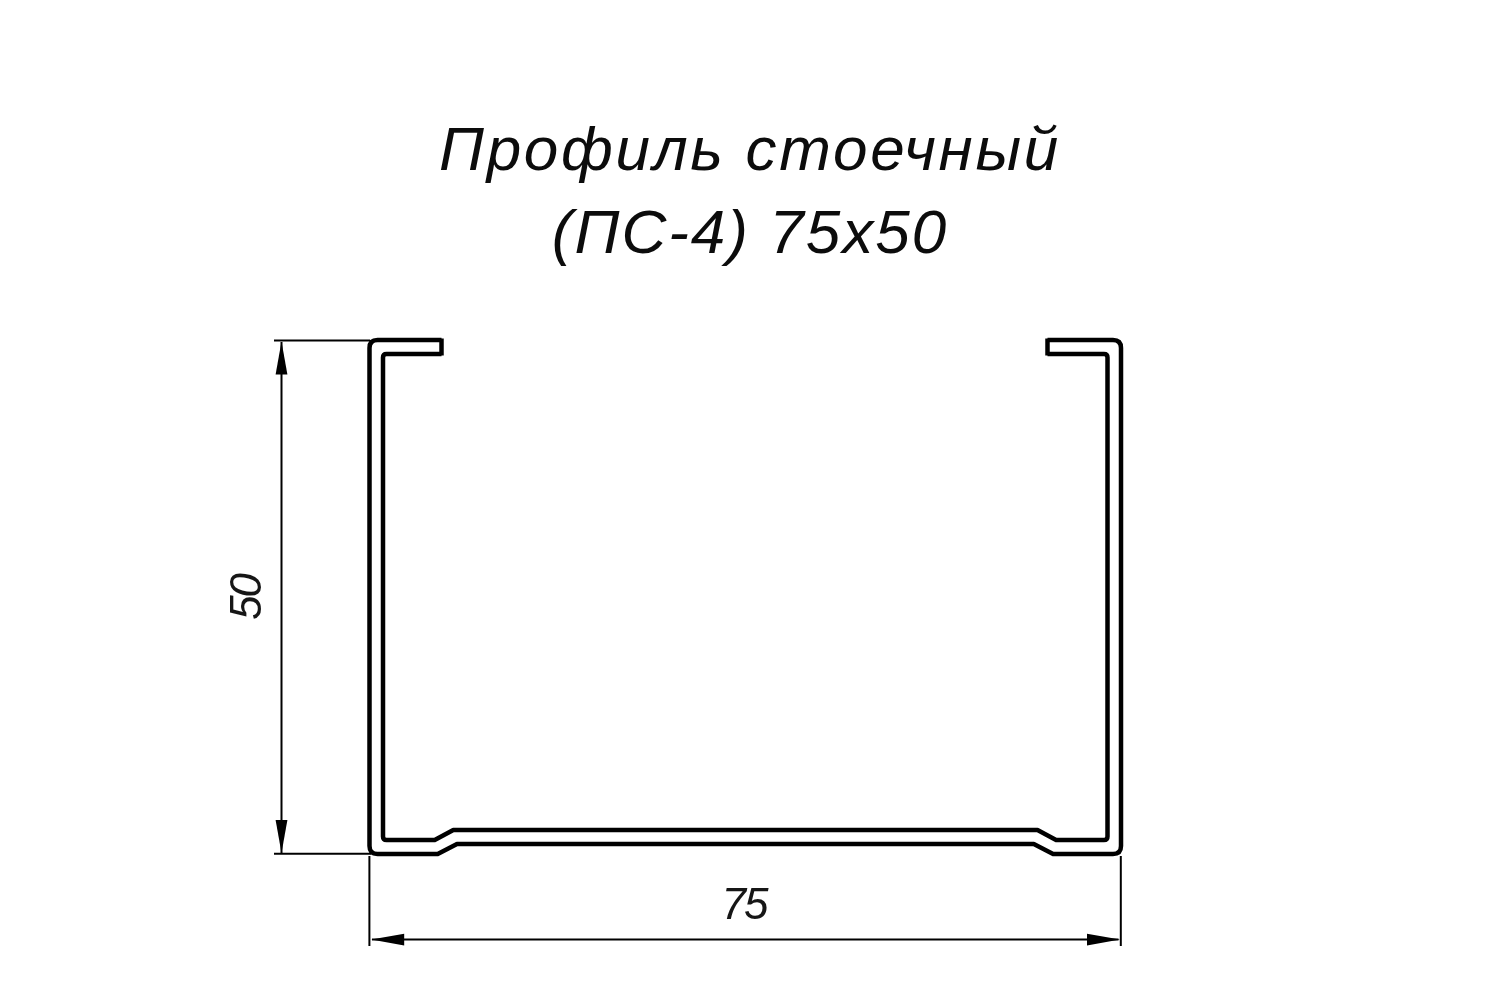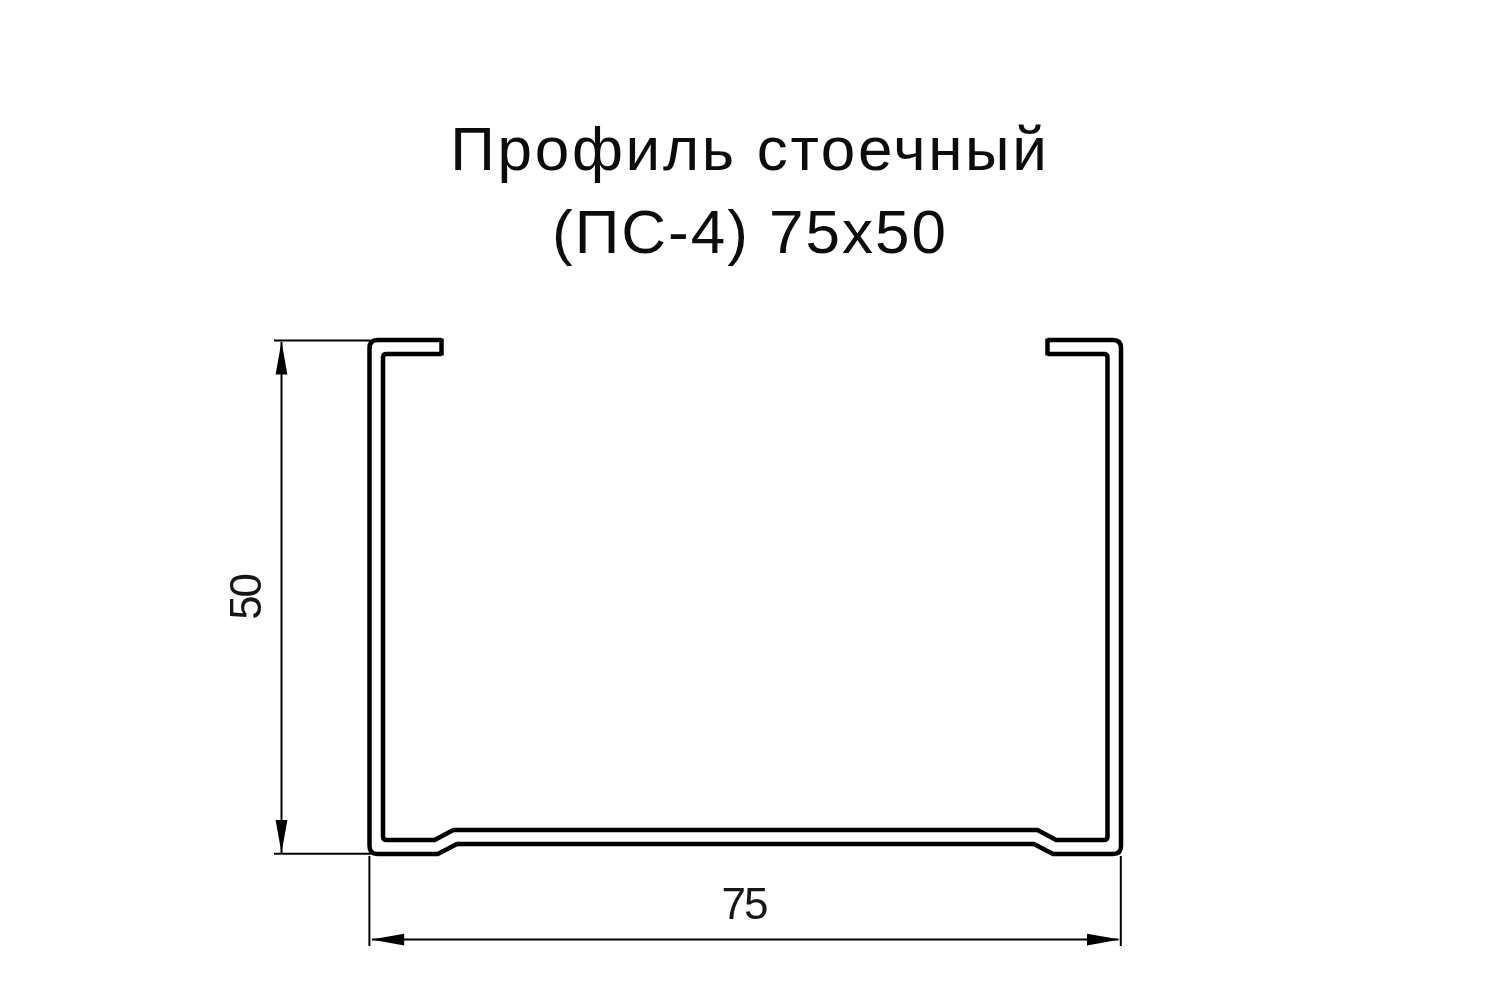--- a/index.html
+++ b/index.html
@@ -1,17 +1,17 @@
 <!DOCTYPE html>
 <html><head>
 <meta charset="utf-8">
 <style>
   html,body{margin:0;padding:0;background:#ffffff;}
   .page{position:relative;width:1209px;height:1000px;background:#0ea5e9;overflow:hidden;
-        font-family:"Liberation Sans", sans-serif;}
+        font-family:"Liberation Sans", sans-serif;font-style:italic;}
   svg text{font-family:"Liberation Sans", sans-serif;}
 </style>
 </head>
 <body>
 <div class="page">
 <svg width="1500" height="1000" viewBox="0 0 1500 1000" xmlns="http://www.w3.org/2000/svg">
 
   <rect x="0" y="0" width="1500" height="1000" fill="#ffffff"></rect>
 
   <text x="750" y="170" font-size="62" letter-spacing="2.7" text-anchor="middle" fill="#0c0c0c">Профиль стоечный</text>

